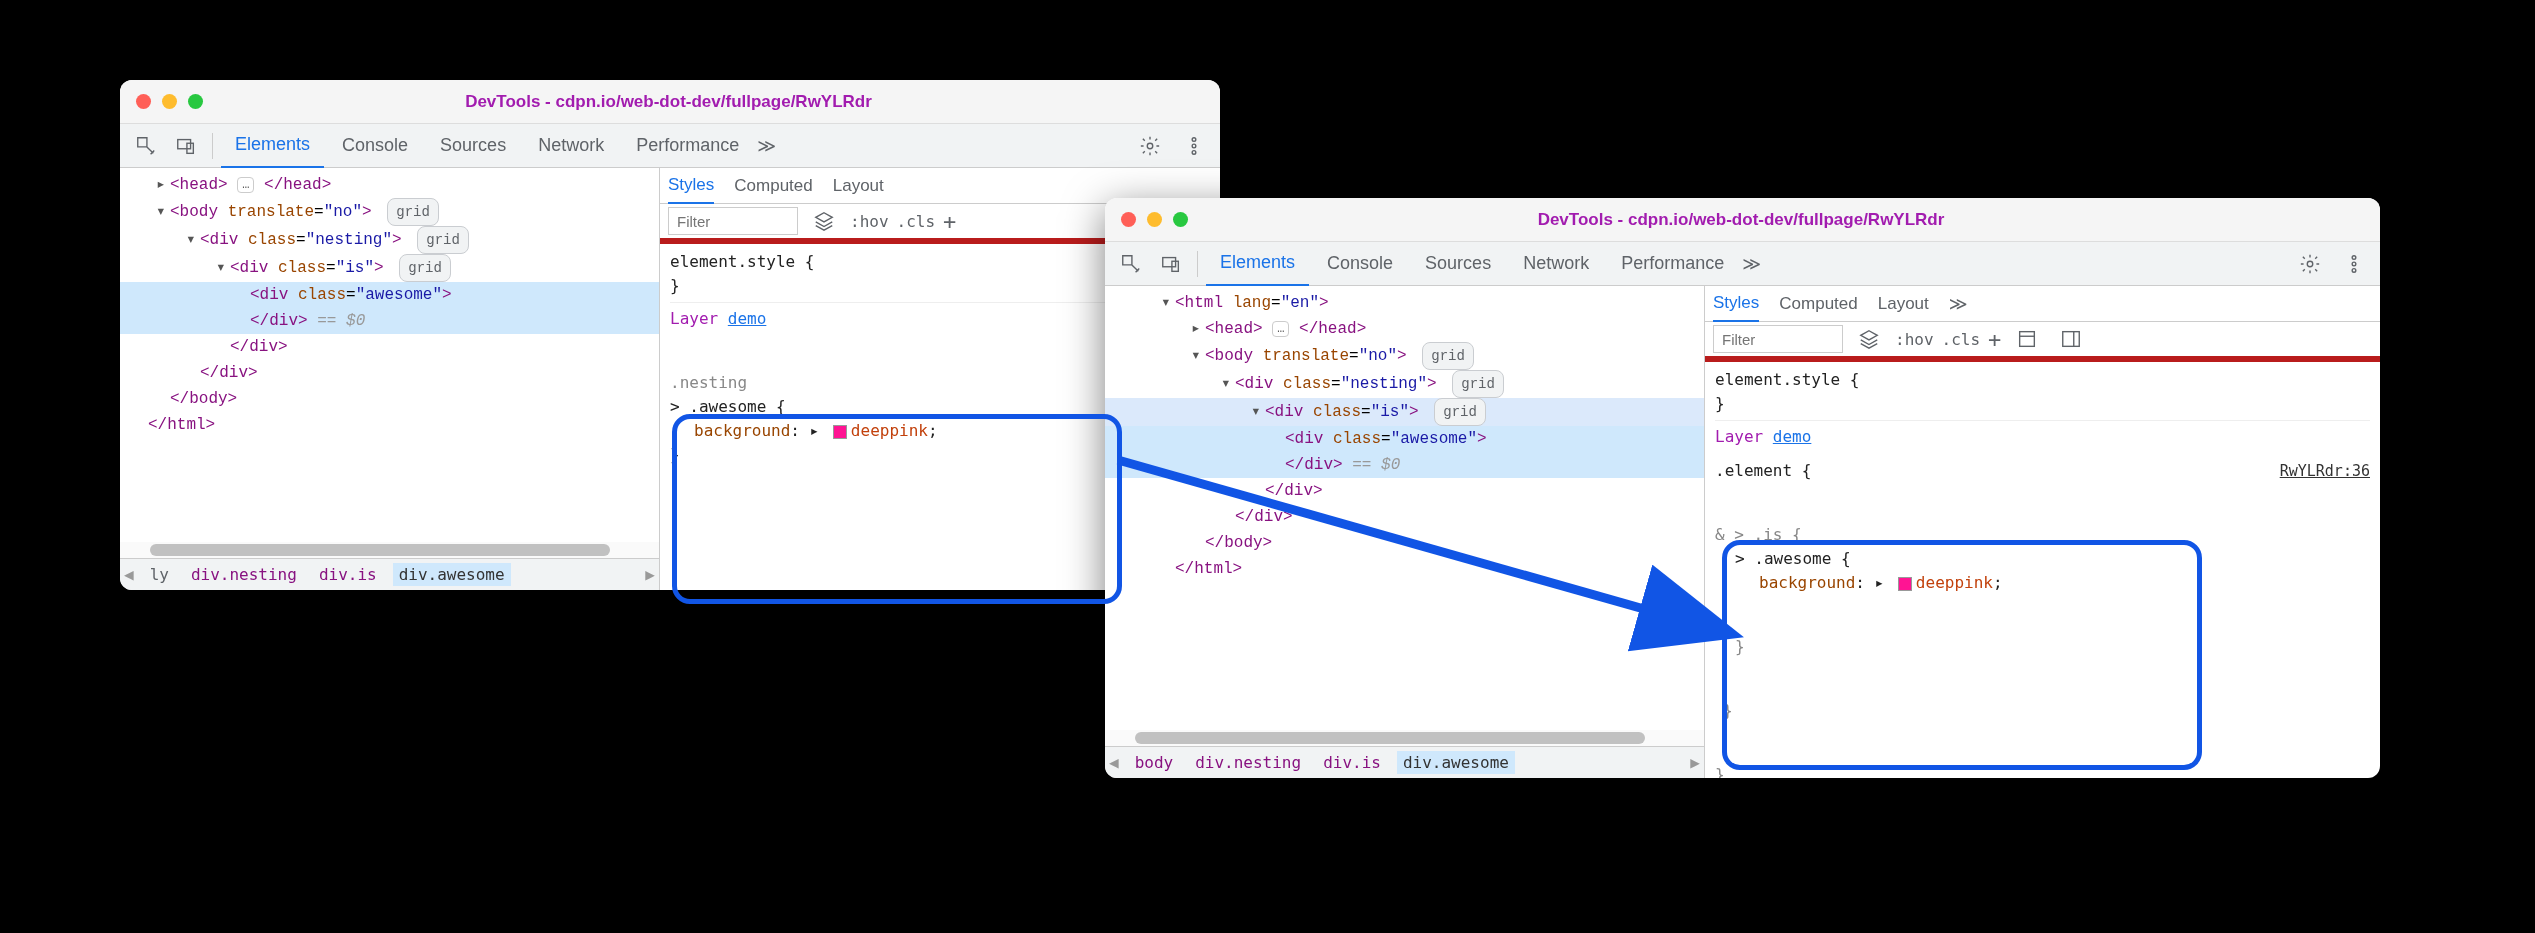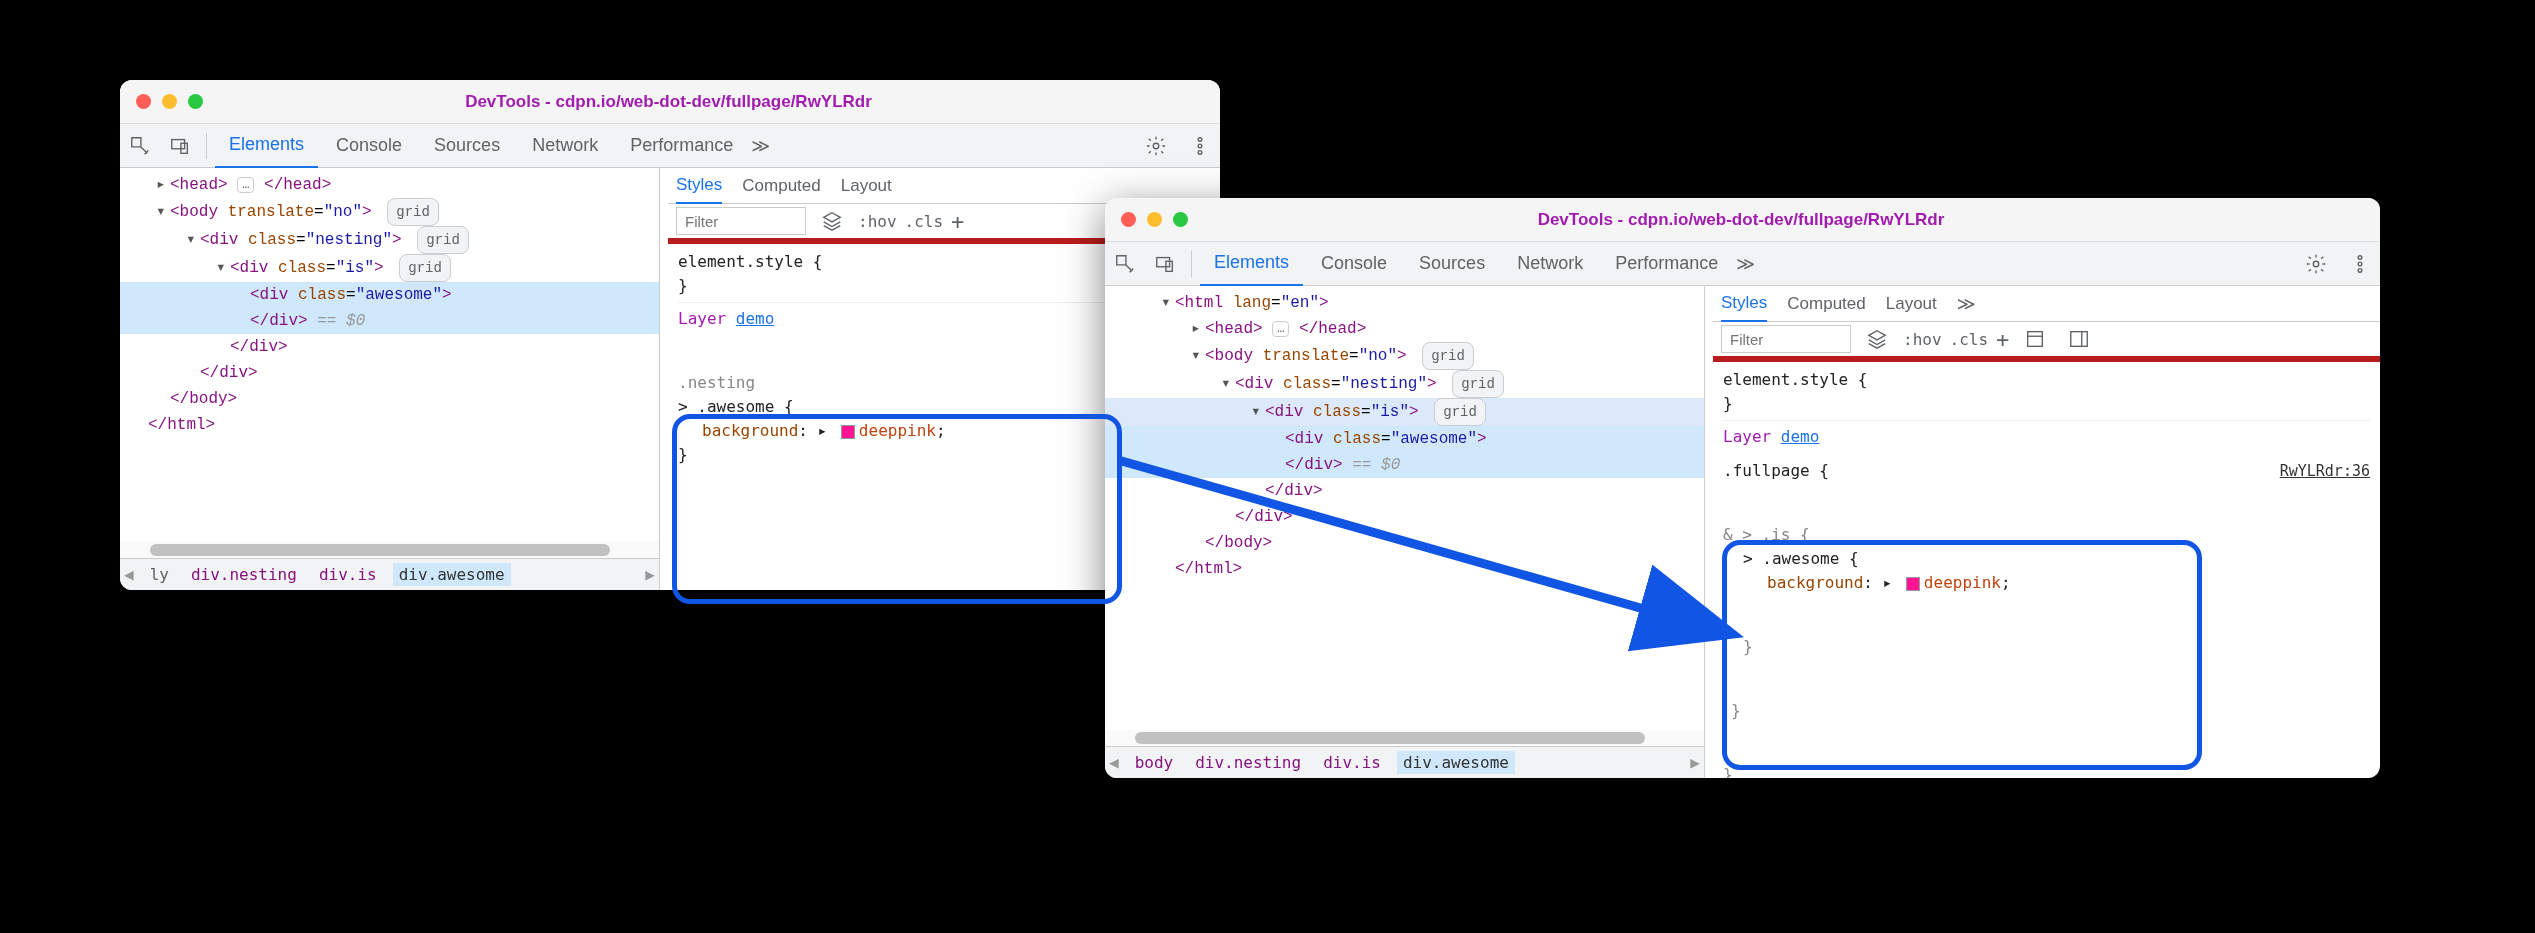--- a/index.html
+++ b/index.html
@@ -39,41 +39,41 @@
     font-size: 17px;
     font-weight: 600;
     color: #a21caf;
   }
   .toolbar {
     height: 44px;
     background: #f1f3f4;
     border-bottom: 1px solid #ccc;
     display: flex;
     align-items: center;
-    padding: 0 2px;
+    padding: 0 8px;
     font-size: 18px;
     color: #5f6368;
     gap: 4px;
   }
   .toolbar-icon {
     width: 36px; height: 36px;
     display: flex; align-items: center; justify-content: center;
     color: #5f6368;
   }
   .toolbar-icon svg { width: 22px; height: 22px; stroke: currentColor; fill: none; stroke-width: 1.5; }
   .divider-v { width: 1px; height: 26px; background: #ccc; margin: 0 4px; }
   .tab {
     padding: 0 14px;
     height: 44px;
     display: flex; align-items: center;
     cursor: pointer;
   }
   .tab.active { color: #1a73e8; border-bottom: 2px solid #1a73e8; }
   .toolbar-right { margin-left: auto; display: flex; align-items: center; gap: 8px; }
-  .panel-body { display: flex; height: calc(100% - 88px); gap: 8px; }
+  .panel-body { display: flex; height: calc(100% - 88px); }
   .dom-panel {
     width: 50%;
     border-right: 1px solid #ccc;
     position: relative;
     overflow: hidden;
   }
   .dom-tree {
     font-family: Menlo, Monaco, "Courier New", monospace;
     font-size: 16px;
     line-height: 26px;
@@ -480,21 +480,21 @@
       </div>
       <div class="styles-content">
         <div><span>element.style {</span></div>
         <div>}</div>
         <div style="border-top:1px solid #eee; margin:4px 0; padding-top:4px;">
           <span class="layer-label">Layer</span>
           <span class="css-link">demo</span>
         </div>
         <div style="margin-top:10px;">
           <div>
-            <span>.fullpage {</span>
+            <span>.element {</span>
             <span class="styles-right-float" style="">RwYLRdr:36</span>
           </div>
           <div class="dim" style="padding-left:0;">&amp; &gt; .is {</div>
           <div style="padding-left:20px;">&gt; .awesome {</div>
           <div style="padding-left:44px;">
             <span class="css-prop">background</span>: ▸
             <span class="color-swatch"></span><span class="css-val">deeppink</span>;
           </div>
           <div style="padding-left:20px;" class="dim">}</div>
           <div style="padding-left:8px;" class="dim">}</div>

